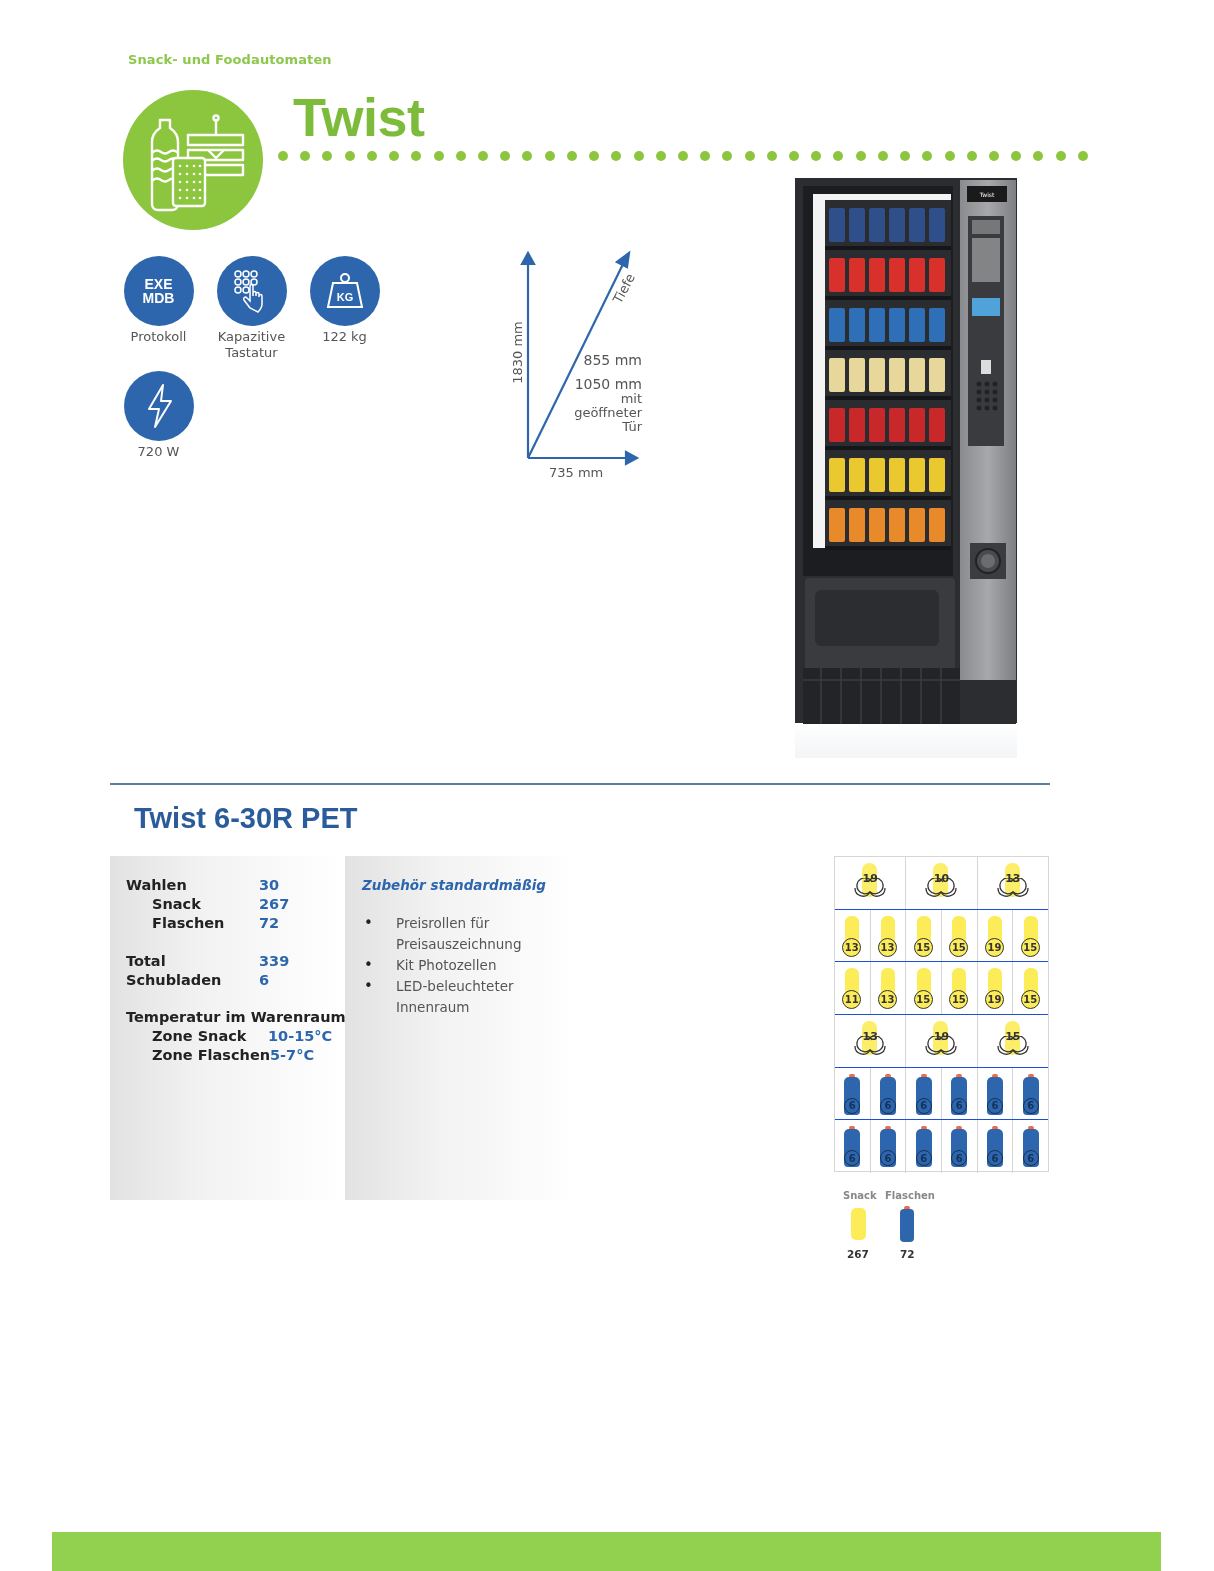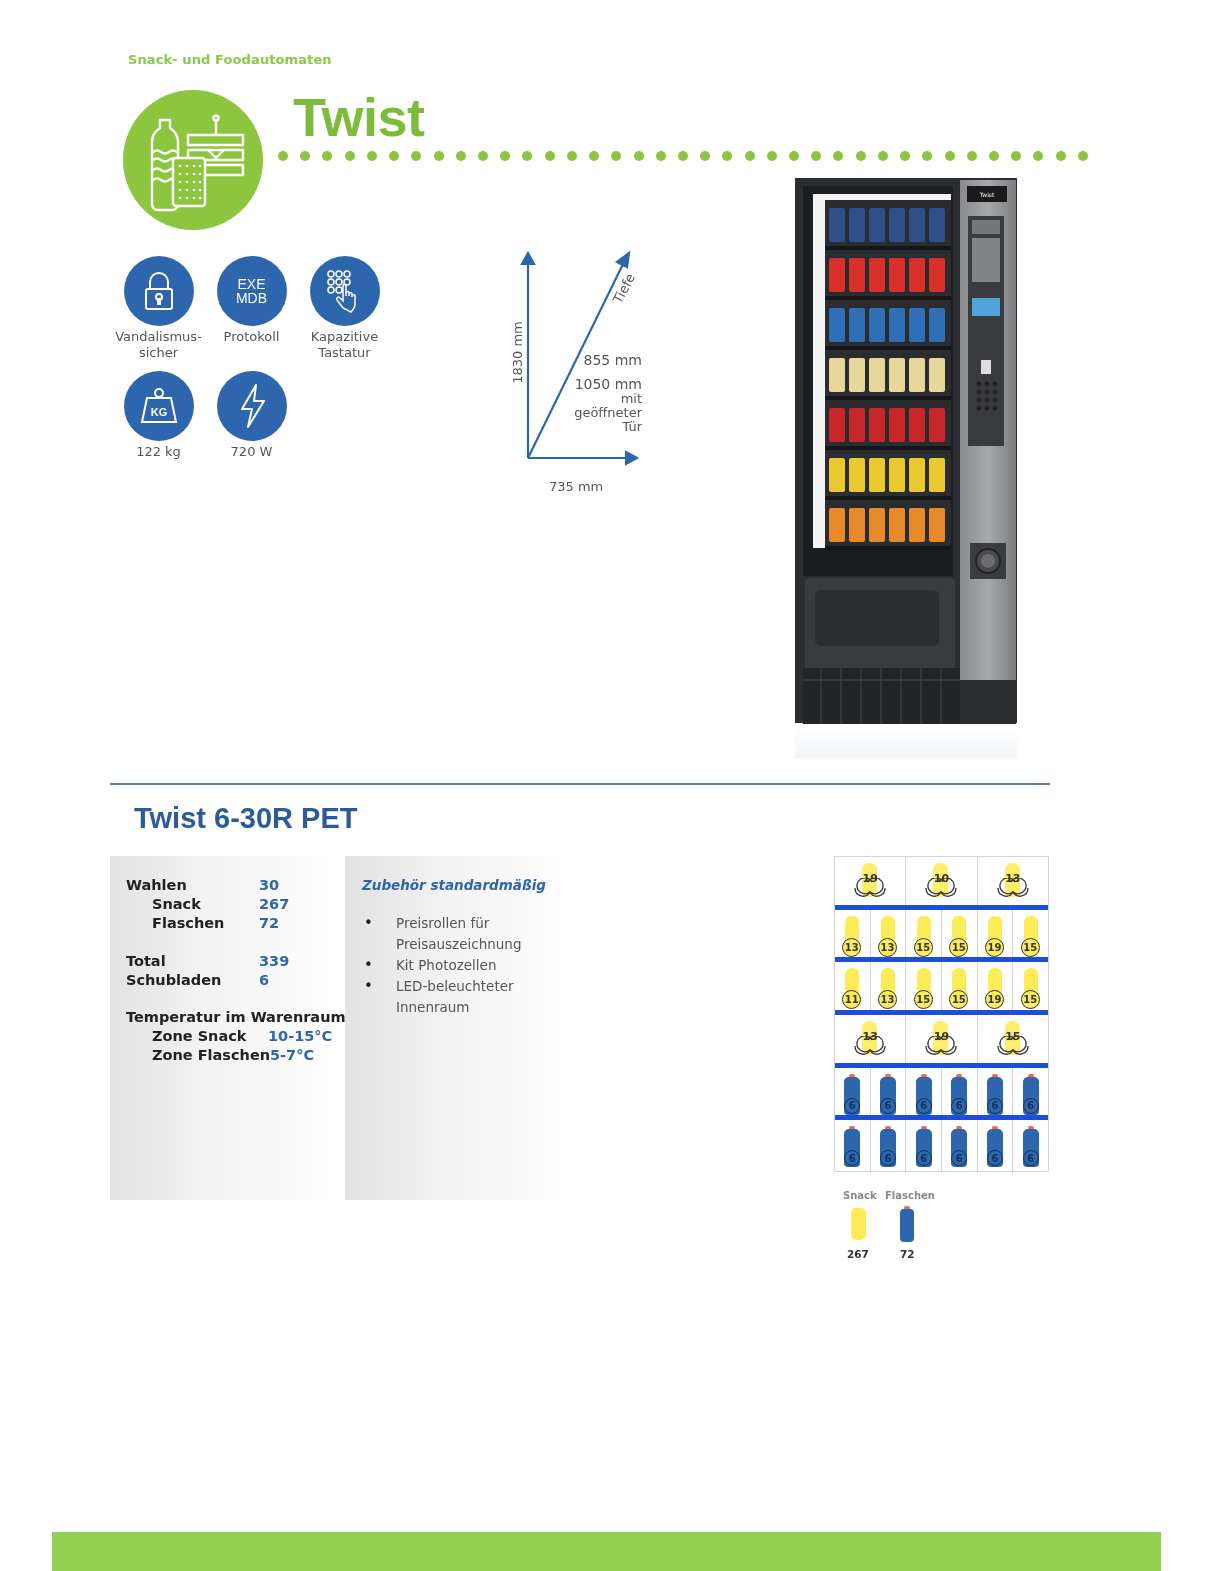--- a/index.html
+++ b/index.html
@@ -13,21 +13,21 @@
 
   .title { position: absolute; left: 293px; top: 86px; font-family: "Liberation Sans", sans-serif; font-weight: bold; font-size: 54px; color: #7dbb3a; letter-spacing: -0.5px; }
 
   .dots { position: absolute; left: 278px; top: 150px; width: 810px; height: 12px; display: flex; justify-content: space-between; align-items: center; }
   .dots span { width: 10px; height: 10px; border-radius: 50%; background: #8cc63f; display: block; }
 
   .features { position: absolute; left: 112px; top: 256px; width: 280px; display: grid; grid-template-columns: repeat(3, 93px); row-gap: 8px; }
   .feature { display: flex; flex-direction: column; align-items: center; }
   .feature .badge { width: 70px; height: 70px; border-radius: 50%; background: #2d66ac; display: flex; align-items: center; justify-content: center; color: #fff; }
   .feature .label { margin-top: 3px; font-size: 13px; line-height: 16px; text-align: center; color: #555; white-space: pre-line; min-height: 34px; }
-  .badge .exe { font-family: "Liberation Sans", sans-serif; font-weight: normal; font-size: 14px; line-height: 14px; text-align: center; }
+  .badge .exe { font-family: "Liberation Sans", sans-serif; font-weight: bold; font-size: 14px; line-height: 14px; text-align: center; }
 
   .dims { position: absolute; left: 505px; top: 250px; width: 160px; height: 240px; }
   .dims .t { position: absolute; font-size: 13px; color: #555; text-align: right; line-height: 13px; }
 
   .machine { position: absolute; left: 795px; top: 178px; width: 226px; height: 580px; }
 
   .sep-line { position: absolute; left: 110px; top: 783px; width: 940px; height: 2px; background: #5c7da0; }
 
   .model-title { position: absolute; left: 134px; top: 802px; font-family: "Liberation Sans", sans-serif; font-weight: bold; font-size: 29px; color: #2b5b9a; }
 
@@ -43,21 +43,21 @@
   .specs .v.z { left: 142px; }
   .specs .v.z2 { left: 144px; }
   .specs .gap { height: 19px; }
 
   .acc-title { position: absolute; left: 362px; top: 877px; font-size: 13.5px; font-weight: bold; color: #2d66ac; font-style: italic; }
   .acc-list { position: absolute; left: 362px; top: 913px; width: 200px; font-size: 13.5px; color: #555; line-height: 21px; list-style: none; }
   .acc-list li { position: relative; padding-left: 34px; }
   .acc-list li::before { content: "•"; position: absolute; left: 2px; top: 0; color: #222; font-size: 15px; }
 
   .grid { position: absolute; left: 834px; top: 856px; width: 215px; height: 316px; border: 1px solid #d6d6d6; }
-  .grid .tray { position: absolute; left: 0; width: 213px; border-bottom: 5px solid #1d4ed8; display: flex; }
+  .grid .tray { position: absolute; left: 0; width: 213px; border-bottom: 1px solid #1d4ed8; display: flex; }
   .grid .cell { flex: 1; border-right: 1px solid #d6d6d6; position: relative; }
   .grid .cell:last-child { border-right: none; }
   .snack-spiral { position: absolute; left: 50%; top: 6px; transform: translateX(-50%); width: 36px; height: 42px; }
   .snack-spiral .bar { position: absolute; left: 10px; top: 0; width: 15px; height: 34px; background: #fcec58; border-radius: 7px; opacity: 0.9; }
   .snack-spiral .num { position: absolute; left: 0; width: 36px; top: 9px; text-align: center; font-size: 11px; font-weight: bold; color: #333; }
   .snack-spiral svg { position: absolute; left: 0; top: 15px; }
   .snack-single { position: absolute; left: 50%; top: 6px; transform: translateX(-50%); width: 20px; height: 42px; }
   .snack-single .bar { position: absolute; left: 3px; top: 0; width: 14px; height: 36px; background: #fcec58; border-radius: 6px; }
   .snack-single .ring { position: absolute; left: 0; top: 22px; width: 19px; height: 19px; border-radius: 50%; border: 1.5px solid #333; background: #fcec58; display: flex; align-items: center; justify-content: center; font-size: 10px; font-weight: bold; color: #333; }
   .bottle { position: absolute; left: 50%; top: 6px; transform: translateX(-50%); width: 16px; height: 44px; }
@@ -160,32 +160,20 @@
     <span></span>
     <span></span>
     <span></span>
     <span></span>
     <span></span>
   </div>
 
 <div class="features">
   <div class="feature">
     <div class="badge">
-      <svg width="40" height="44" viewBox="0 0 40 44" fill="none" stroke="#fff" stroke-width="2">
-        <path d="M11 20 v-7 a9 9 0 0 1 18 0 v7"></path>
-        <rect x="7" y="20" width="26" height="20" rx="2"></rect>
-        <circle cx="20" cy="28" r="3"></circle>
-        <path d="M19 30 h2 v5 h-2 z"></path>
-      </svg>
-    </div>
-    <div class="label">Vandalismus-
-sicher</div>
-  </div>
-  <div class="feature">
-    <div class="badge">
       <div class="exe" style="white-space:pre-line">EXE
 MDB</div>
     </div>
     <div class="label">Protokoll</div>
   </div>
   <div class="feature">
     <div class="badge">
       <svg width="44" height="46" viewBox="0 0 44 46" fill="none" stroke="#fff" stroke-width="1.5">
         <circle cx="8" cy="6" r="3"></circle>
           <circle cx="16" cy="6" r="3"></circle>
@@ -232,21 +220,21 @@
       <path d="M112 12 L124 3 L122 17 Z"></path>
     </g>
   </svg>
   <div class="t" style="left:-28px;top:96px;transform:rotate(-90deg);width:80px;text-align:center;">1830 mm</div>
   <div class="t" style="left:103px;top:32px;transform:rotate(-62deg);">Tiefe</div>
   <div class="t" style="right:23px;top:104px;font-size:14px;">855 mm</div>
   <div class="t" style="right:23px;top:128px;font-size:14px;">1050 mm</div>
   <div class="t" style="right:23px;top:142px;">mit</div>
   <div class="t" style="right:23px;top:156px;">geöffneter</div>
   <div class="t" style="right:23px;top:170px;">Tür</div>
-  <div class="t" style="left:44px;top:216px;margin-top:14px;">735 mm</div>
+  <div class="t" style="left:44px;top:216px;">735 mm</div>
 </div>
 
 <div class="machine">
   <svg width="226" height="580" viewBox="0 0 226 580">
     <defs>
       <linearGradient id="side" x1="0" x2="1">
           <stop offset="0" stop-color="#8a8b8e"></stop>
           <stop offset="0.5" stop-color="#a7a8ab"></stop>
           <stop offset="1" stop-color="#7d7e81"></stop>
         </linearGradient>

